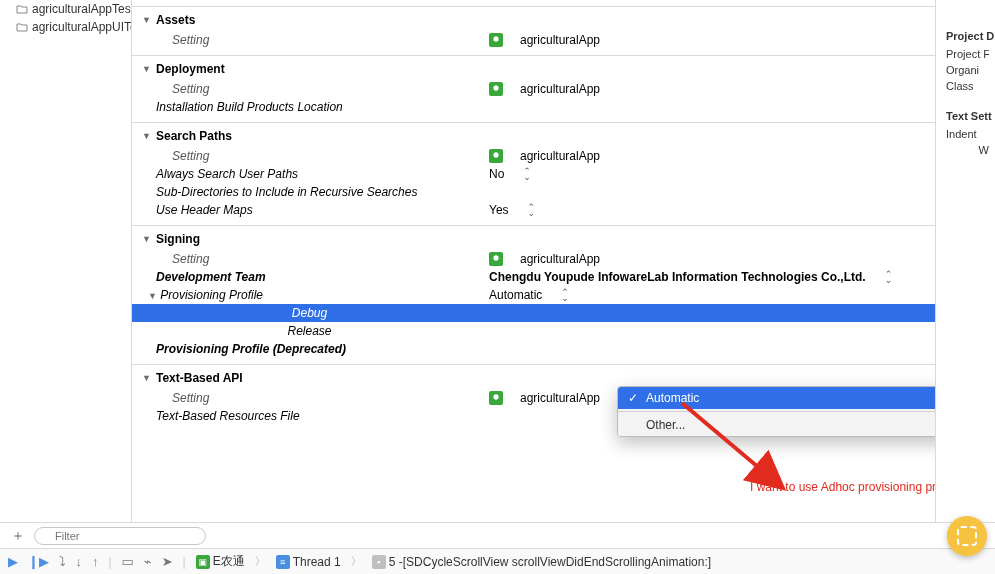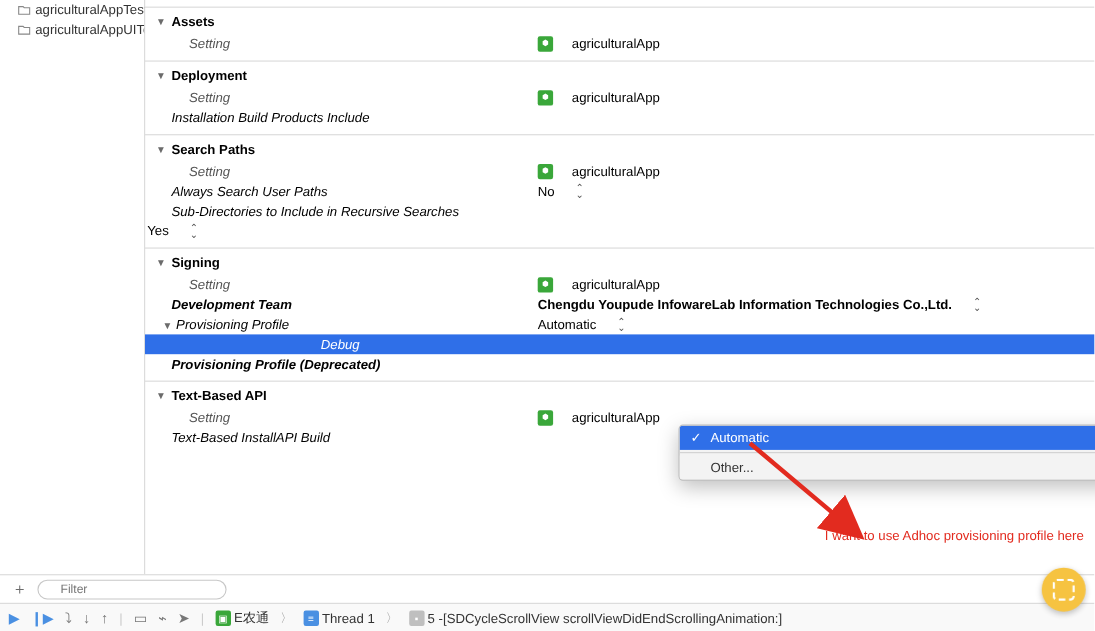--- a/index.html
+++ b/index.html
@@ -234,21 +234,21 @@
           <div class="value">
               <span class="app-badge">
                 <svg width="10" height="10" viewBox="0 0 10 10">
                   <path d="M5 1l2.5 1.5v3L5 7 2.5 5.5v-3z" fill="#fff"></path>
                 </svg>
               </span>
               <span>agriculturalApp</span>
             </div>
         </div>
         <div class="row">
-          <div class="label">Installation Build Products Include</div>
+          <div class="label">Installation Build Products Location</div>
         </div>
 
         <hr class="section-div">
 
         <div class="section-header">
           <span class="tri">▼</span>
           <span>Search Paths</span>
         </div>
         <div class="row setting-row">
           <div class="label indent1">Setting</div>
@@ -266,20 +266,21 @@
           <div class="value">
               <span>No</span>
               <span class="updown">⌃<br>⌄</span>
             </div>
         </div>
         <div class="row">
           <div class="label">Sub-Directories to Include in Recursive Searches</div>
           <div class="value"></div>
         </div>
         <div class="row">
+          <div class="label">Use Header Maps</div>
           <div class="value">
               <span>Yes</span>
               <span class="updown">⌃<br>⌄</span>
             </div>
         </div>
 
         <hr class="section-div">
 
         <div class="section-header">
           <span class="tri">▼</span>
@@ -308,20 +309,24 @@
           <div class="value">
               <span>Automatic</span>
               <span class="updown">⌃<br>⌄</span>
             </div>
         </div>
         <div class="row selected">
           <div class="label indent1" style="text-align:center; padding-left:0; width:355px;">Debug</div>
           <div class="value"></div>
         </div>
         <div class="row">
+          <div class="label indent1" style="text-align:center; padding-left:0; width:355px;">Release</div>
+          <div class="value"></div>
+        </div>
+        <div class="row">
           <div class="label bold">Provisioning Profile (Deprecated)</div>
           <div class="value"></div>
         </div>
 
         <hr class="section-div">
 
         <div class="section-header">
           <span class="tri">▼</span>
           <span>Text-Based API</span>
         </div>
@@ -330,21 +335,21 @@
           <div class="value">
               <span class="app-badge">
                 <svg width="10" height="10" viewBox="0 0 10 10">
                   <path d="M5 1l2.5 1.5v3L5 7 2.5 5.5v-3z" fill="#fff"></path>
                 </svg>
               </span>
               <span>agriculturalApp</span>
             </div>
         </div>
         <div class="row">
-          <div class="label">Text-Based InstallAPI Build</div>
+          <div class="label">Text-Based Resources File</div>
           <div class="value"></div>
         </div>
       </div>
 
       <div class="dropdown">
         <div class="dd-item selected">Automatic</div>
         <div class="dd-sep"></div>
         <div class="dd-item">Other...</div>
       </div>
 
@@ -352,20 +357,30 @@
         <defs>
           <marker id="ah" markerWidth="10" markerHeight="10" refX="7" refY="5" orient="auto">
             <path d="M0,0 L10,5 L0,10 z" fill="#e22b1f"></path>
           </marker>
         </defs>
         <line x1="5" y1="5" x2="100" y2="85" stroke="#e22b1f" stroke-width="4" marker-end="url(#ah)"></line>
       </svg>
       <div class="annotation-text">I want to use Adhoc provisioning profile here</div>
     </div>
 
+    <div class="right-panel">
+      <div class="hdr">Project D</div>
+      <div class="fld">Project F</div>
+      <div class="fld">Organi</div>
+      <div class="fld">Class</div>
+      <div style="height:14px"></div>
+      <div class="hdr">Text Sett</div>
+      <div class="fld">Indent</div>
+      <div class="fld" style="text-align:right;">W</div>
+    </div>
   </div>
 
   <div class="bottom-filter">
     <div class="plus-btn">＋</div>
     <div class="filter-wrap">
       <span class="mag">⌕</span>
       <input class="filter-input" placeholder="Filter" style="">
     </div>
   </div>
 

